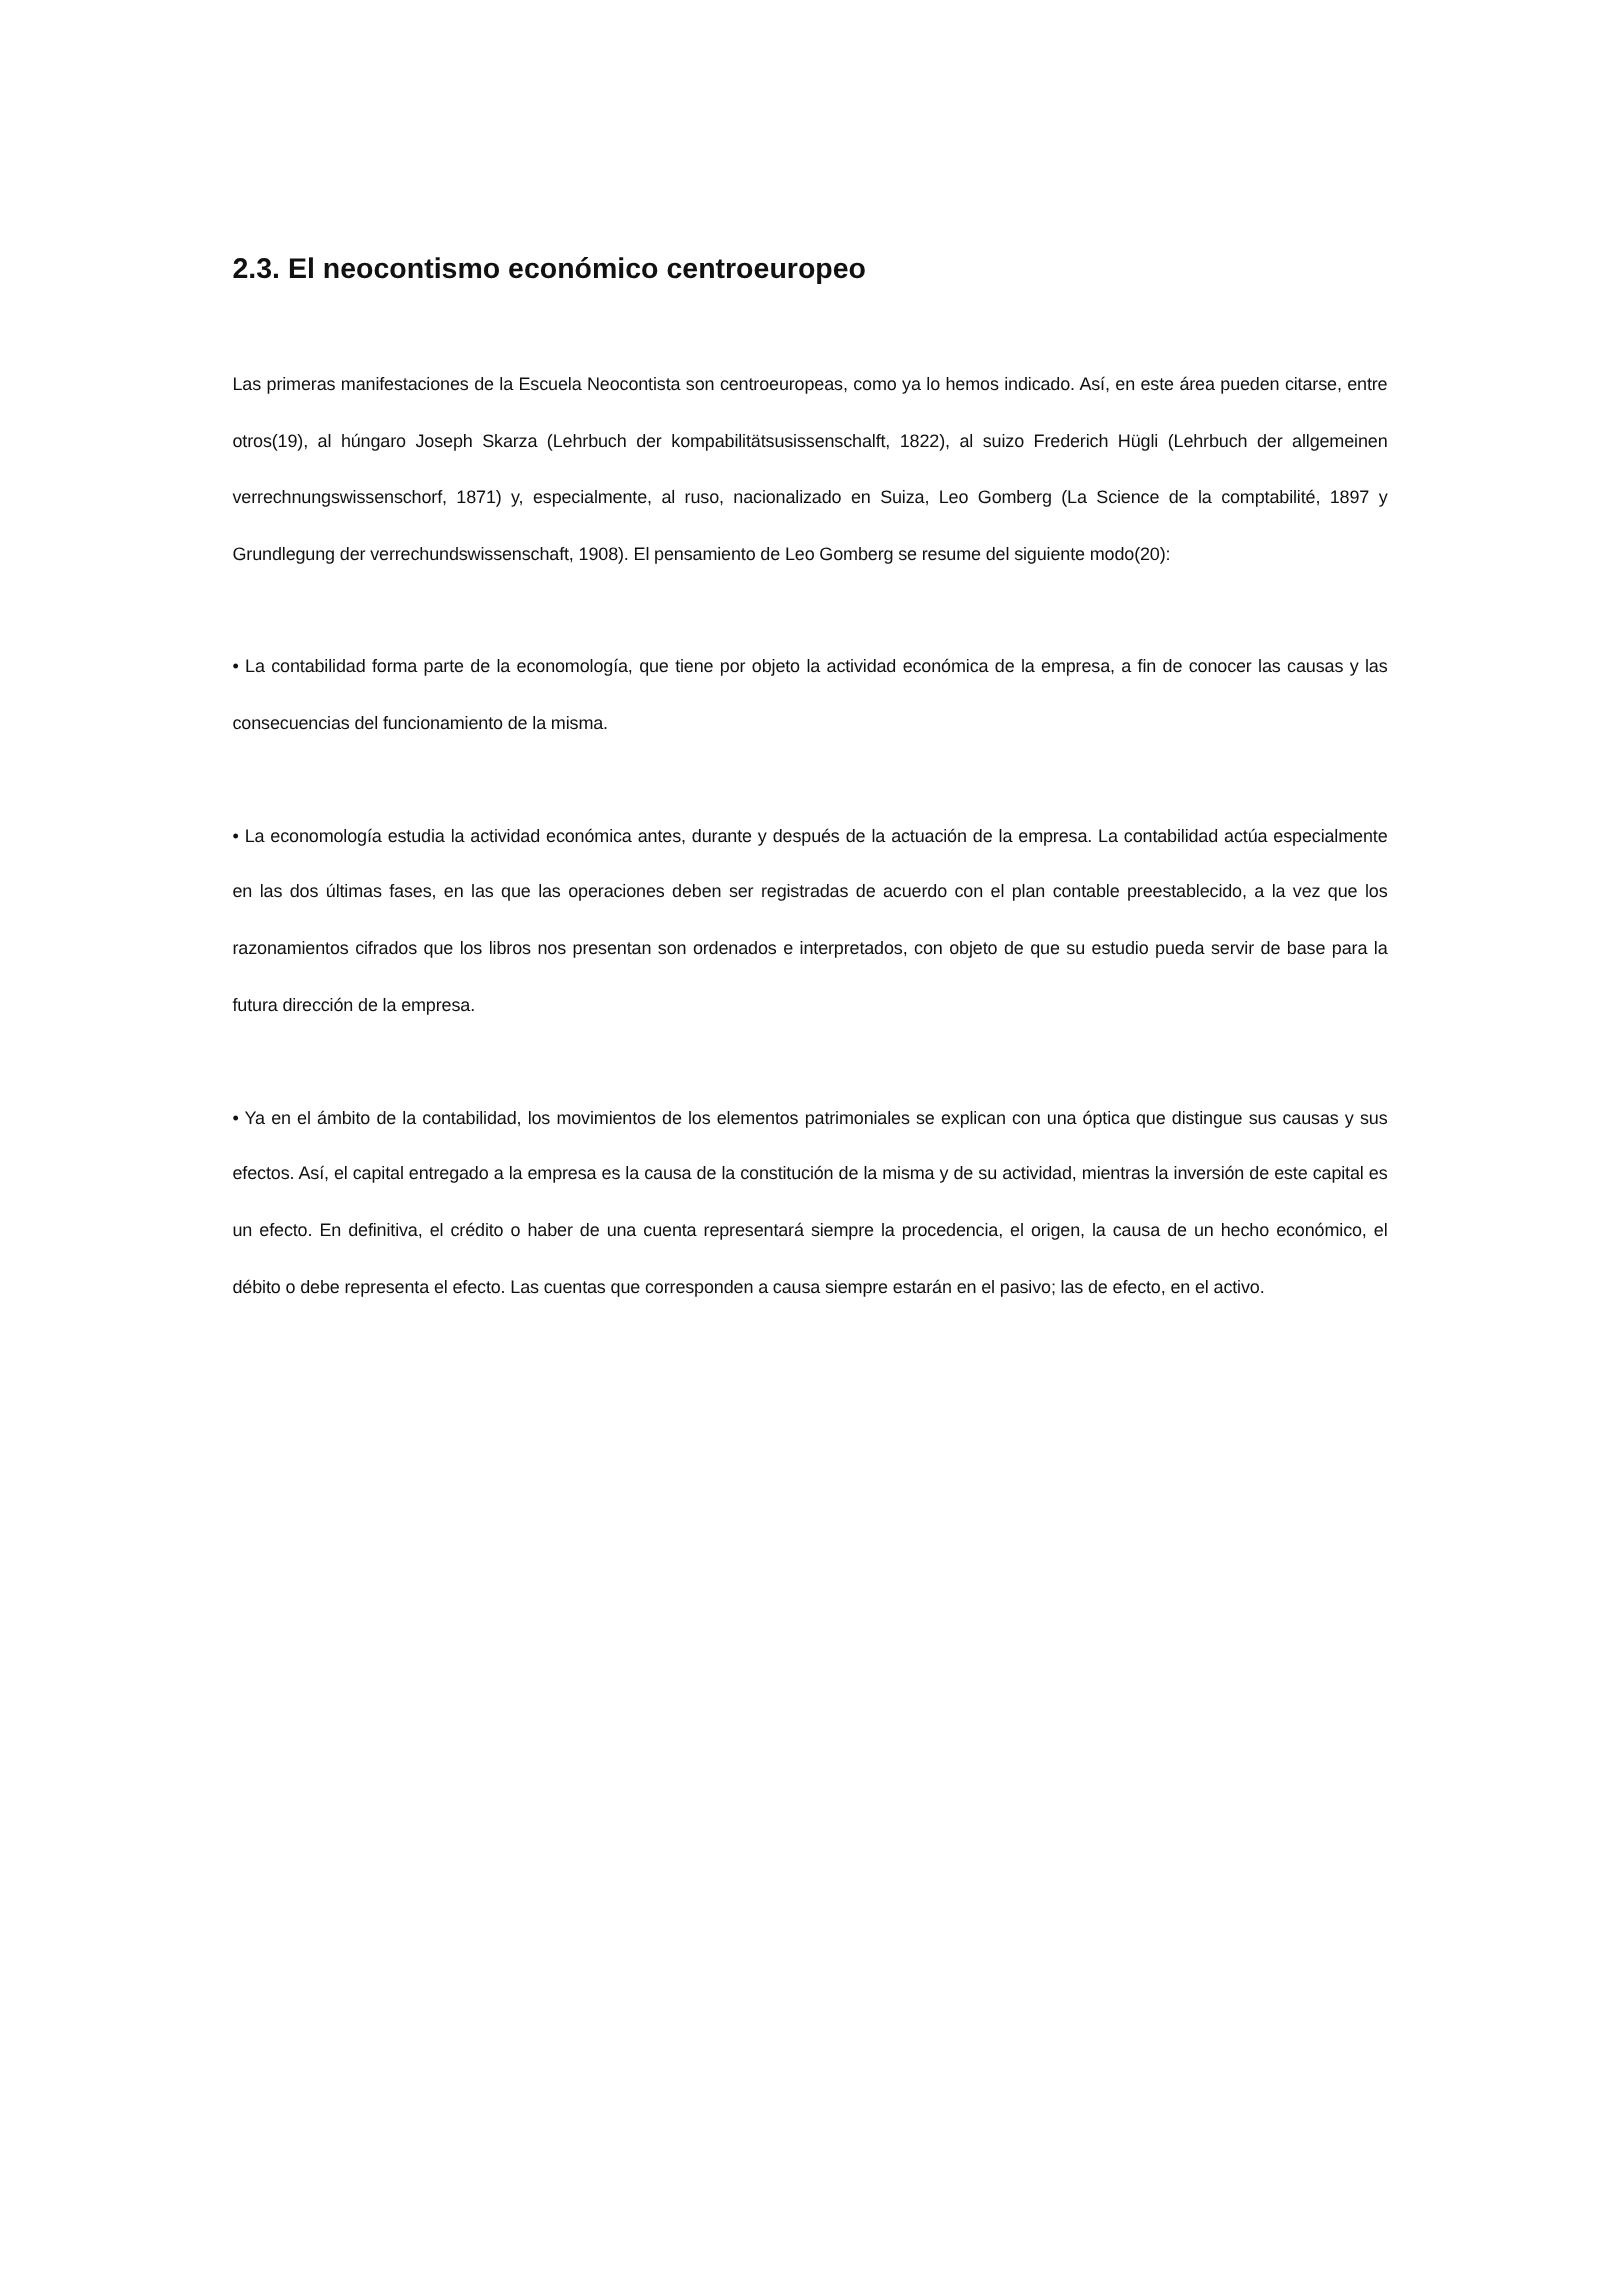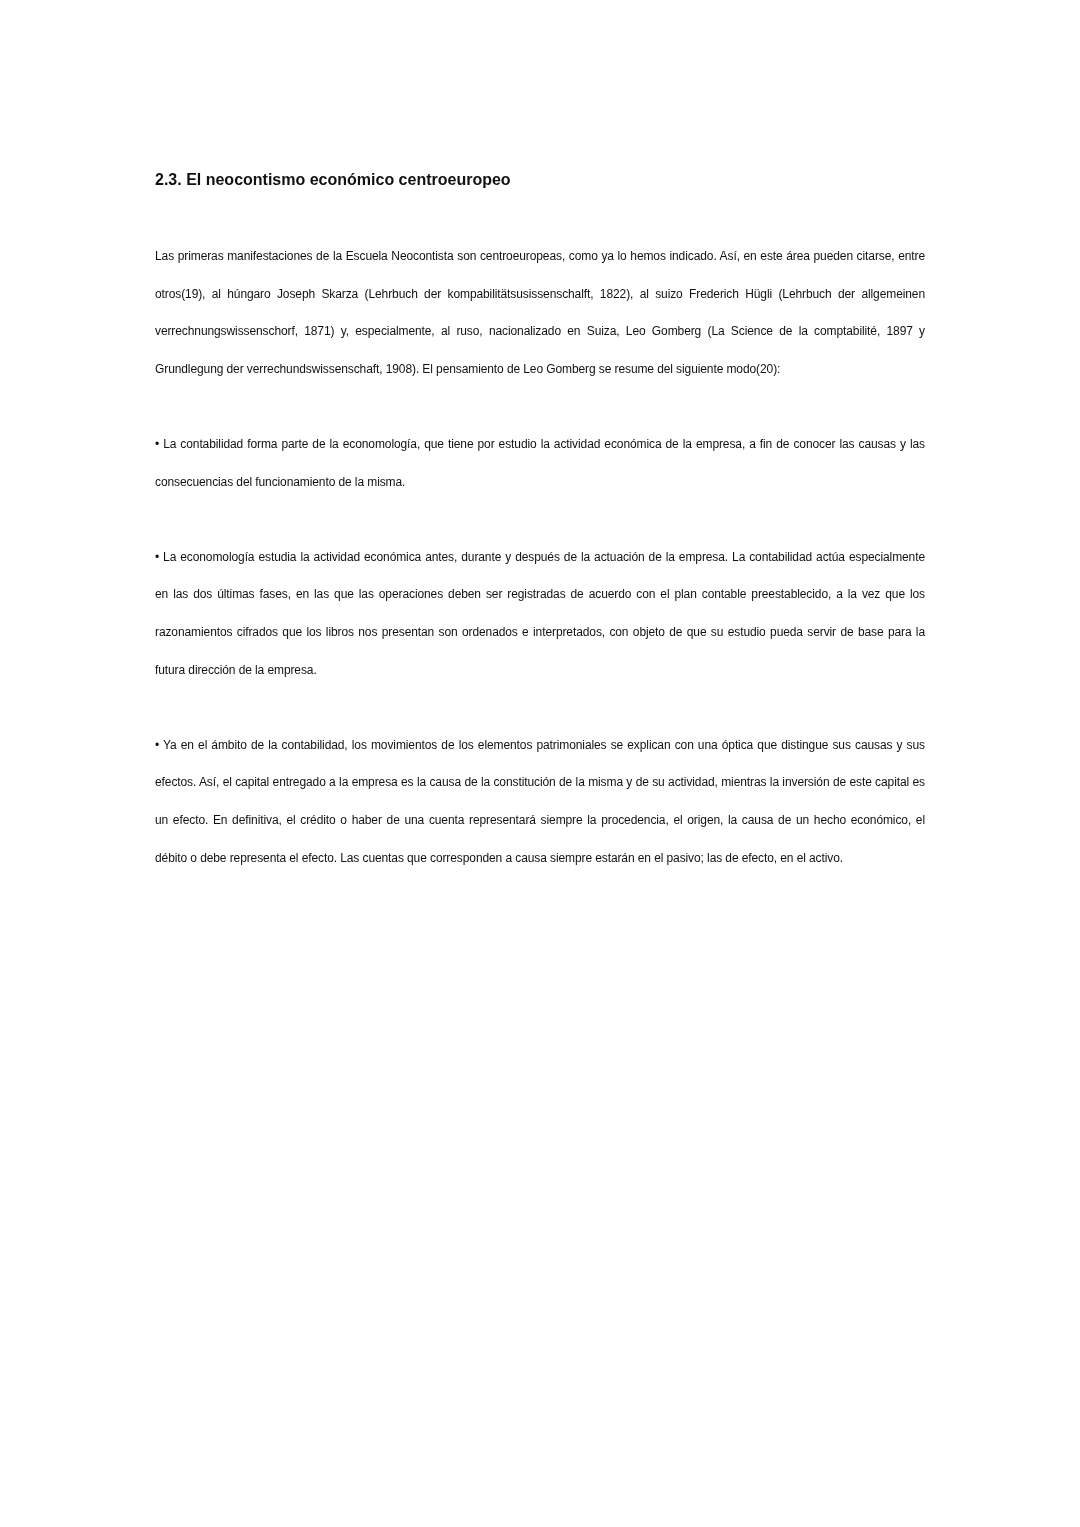--- a/index.html
+++ b/index.html
@@ -15,35 +15,35 @@
       font-family: "Liberation Sans", sans-serif;
       color: #111111;
     }
     .page {
       position: absolute;
       left: 155px;
       top: 164px;
       width: 770px;
     }
     .heading {
-      font-size: 16px;
+      font-size: 19px;
       font-weight: bold;
       line-height: 32px;
       margin: 0 0 42px 0;
     }
     .para {
       font-size: 12px;
       line-height: 37.6px;
       text-align: justify;
       margin: 0 0 37.6px 0;
       letter-spacing: -0.1px;
     }
   </style>
 </head>
 <body>
 
 <div class="page">
   <h2 class="heading">2.3. El neocontismo económico centroeuropeo</h2>
   <p class="para">Las primeras manifestaciones de la Escuela Neocontista son centroeuropeas, como ya lo hemos indicado. Así, en este área pueden citarse, entre otros(19), al húngaro Joseph Skarza (Lehrbuch der kompabilitätsusissenschalft, 1822), al suizo Frederich Hügli (Lehrbuch der allgemeinen verrechnungswissenschorf, 1871) y, especialmente, al ruso, nacionalizado en Suiza, Leo Gomberg (La Science de la comptabilité, 1897 y Grundlegung der verrechundswissenschaft, 1908). El pensamiento de Leo Gomberg se resume del siguiente modo(20):</p>
-  <p class="para">• La contabilidad forma parte de la economología, que tiene por estudio la actividad económica de la empresa, a fin de conocer las causas y las consecuencias del funcionamiento de la misma.</p>
+  <p class="para">• La contabilidad forma parte de la economología, que tiene por objeto la actividad económica de la empresa, a fin de conocer las causas y las consecuencias del funcionamiento de la misma.</p>
   <p class="para">• La economología estudia la actividad económica antes, durante y después de la actuación de la empresa. La contabilidad actúa especialmente en las dos últimas fases, en las que las operaciones deben ser registradas de acuerdo con el plan contable preestablecido, a la vez que los razonamientos cifrados que los libros nos presentan son ordenados e interpretados, con objeto de que su estudio pueda servir de base para la futura dirección de la empresa.</p>
   <p class="para">• Ya en el ámbito de la contabilidad, los movimientos de los elementos patrimoniales se explican con una óptica que distingue sus causas y sus efectos. Así, el capital entregado a la empresa es la causa de la constitución de la misma y de su actividad, mientras la inversión de este capital es un efecto. En definitiva, el crédito o haber de una cuenta representará siempre la procedencia, el origen, la causa de un hecho económico, el débito o debe representa el efecto. Las cuentas que corresponden a causa siempre estarán en el pasivo; las de efecto, en el activo.</p>
 </div>
 
 </body></html>

